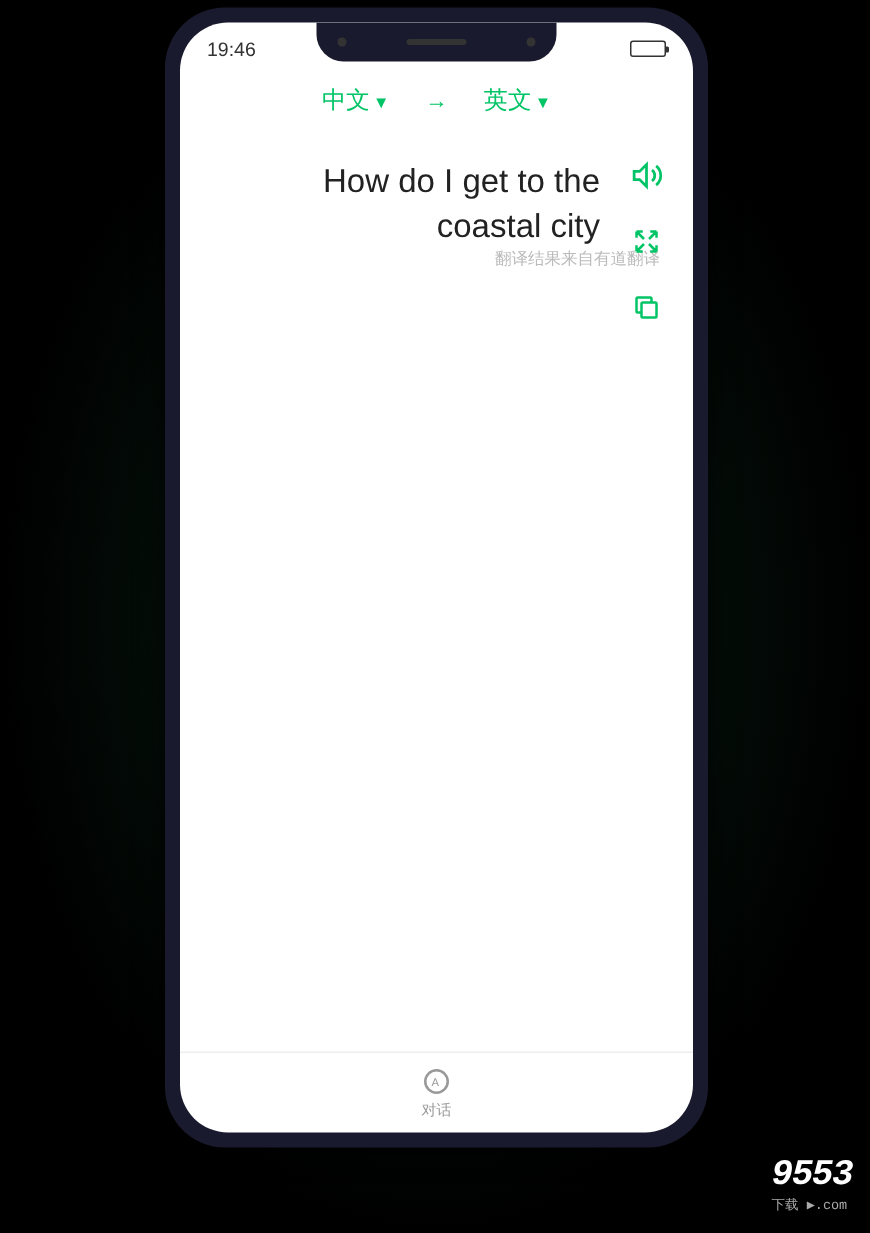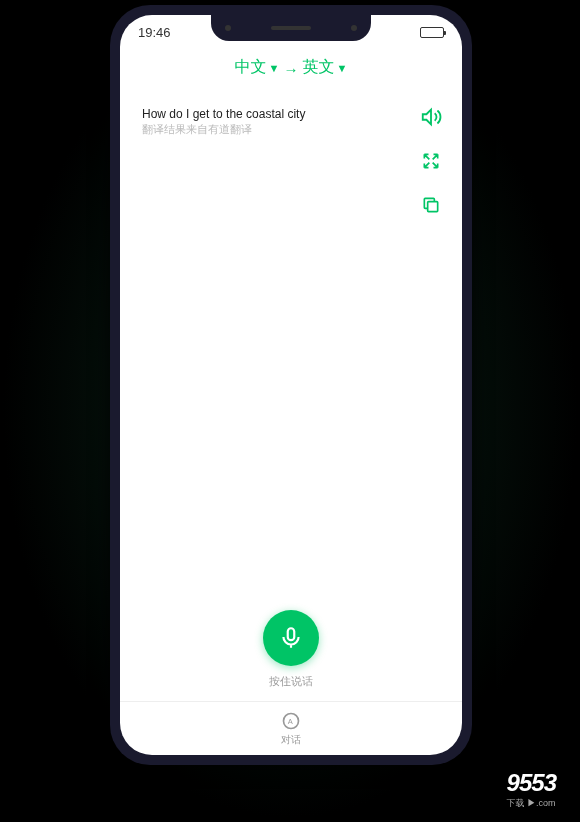--- a/index.html
+++ b/index.html
@@ -14,20 +14,21 @@
     .phone {
       position: absolute;
       left: 110px;
       top: 5px;
       width: 362px;
       height: 760px;
       background: #1a1a2e;
       border-radius: 40px;
       padding: 10px;
       box-shadow: 0 0 20px rgba(0,0,0,0.8);
+      text-align: right;
     }
     .screen {
       width: 100%;
       height: 100%;
       background: #ffffff;
       border-radius: 32px;
       overflow: hidden;
       position: relative;
       display: flex;
       flex-direction: column;
@@ -69,21 +70,21 @@
       position: relative;
     }
     .status-battery::after {
       content: ''; position: absolute; right: -3px; top: 3px;
       width: 2px; height: 4px; background: #333; border-radius: 0 1px 1px 0;
     }
     .lang-selector {
       display: flex;
       justify-content: center;
       align-items: center;
-      gap: 4px;
+      gap: 24px;
       padding: 14px 0;
       color: #00c466;
       font-size: 16px;
       font-weight: 500;
     }
     .lang-arrow { font-size: 15px; }
     .chevron { font-size: 11px; margin-left: 2px; }
     .input-panel {
       padding: 12px 22px;
       flex: 0 0 220px;
@@ -108,21 +109,21 @@
       justify-content: center;
       font-size: 12px;
       cursor: pointer;
     }
     .output-panel {
       padding: 14px 22px;
       position: relative;
       flex: 1;
     }
     .output-text {
-      font-size: 12px;
+      font-size: 22px;
       color: #222;
       line-height: 1.35;
       padding-right: 40px;
     }
     .attribution {
       font-size: 11px;
       color: #bbb;
     }
     .action-column {
       position: absolute;
@@ -175,23 +176,23 @@
       gap: 2px;
       cursor: pointer;
       color: #999;
       font-size: 10px;
     }
     .nav-item.active { color: #00c466; }
     .nav-icon { width: 20px; height: 20px; }
     .watermark {
       position: absolute;
       bottom: 12px;
-      right: 24px;
+      right: 12px;
       color: #fff;
-      font-family: Liberation Sans, sans-serif;
+      font-family: Liberation Mono, monospace;
     }
     .watermark-main { font-size: 24px; font-weight: bold; font-style: italic; letter-spacing: -1px;}
     .watermark-sub { font-size: 9px; color: #aaa; }
   </style>
 </head>
 <body>
 
 <div class="phone">
   <div class="screen">
     <div class="notch">
@@ -234,29 +235,20 @@
         </div>
         <div class="action-icon">
           <svg viewBox="0 0 24 24" width="20" height="20" fill="none" stroke="currentColor" stroke-width="2">
               <rect x="8" y="8" width="12" height="12" rx="1"></rect>
               <path d="M16 8V5a1 1 0 00-1-1H5a1 1 0 00-1 1v10a1 1 0 001 1h3"></path>
             </svg>
         </div>
       </div>
     </div>
 
-    <div class="mic-area">
-      <div class="mic-btn">
-        <svg viewBox="0 0 24 24" width="26" height="26" fill="none" stroke="#fff" stroke-width="2">
-          <rect x="9" y="3" width="6" height="11" rx="3"></rect>
-          <path d="M5 11a7 7 0 0014 0M12 18v3"></path>
-        </svg>
-      </div>
-      <div class="mic-label">按住说话</div>
-    </div>
 
     <div class="bottom-nav">
       <div class="nav-item">
         <svg class="nav-icon" viewBox="0 0 24 24" fill="none" stroke="currentColor" stroke-width="2">
           <circle cx="12" cy="12" r="9"></circle>
             <text x="8" y="16" font-size="9" fill="currentColor" stroke="none">A</text>
         </svg>
         <span>对话</span>
       </div>
     </div>

